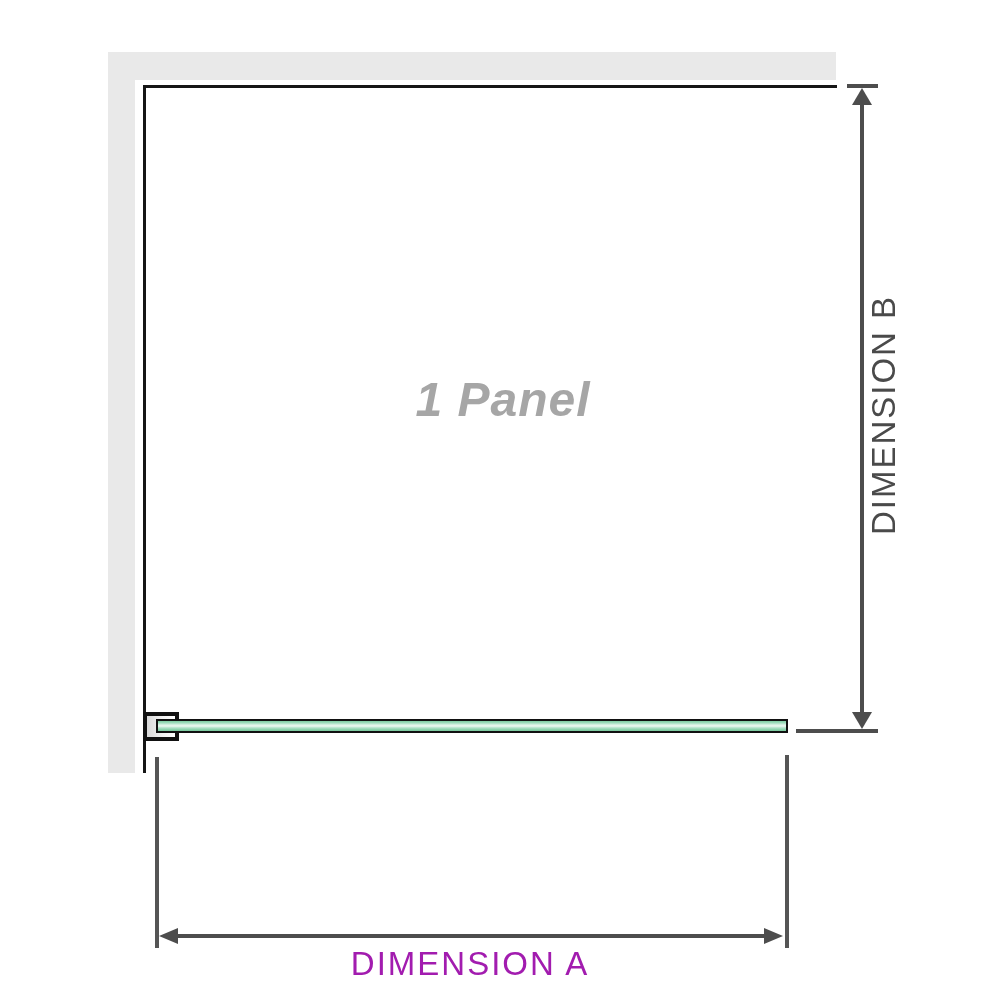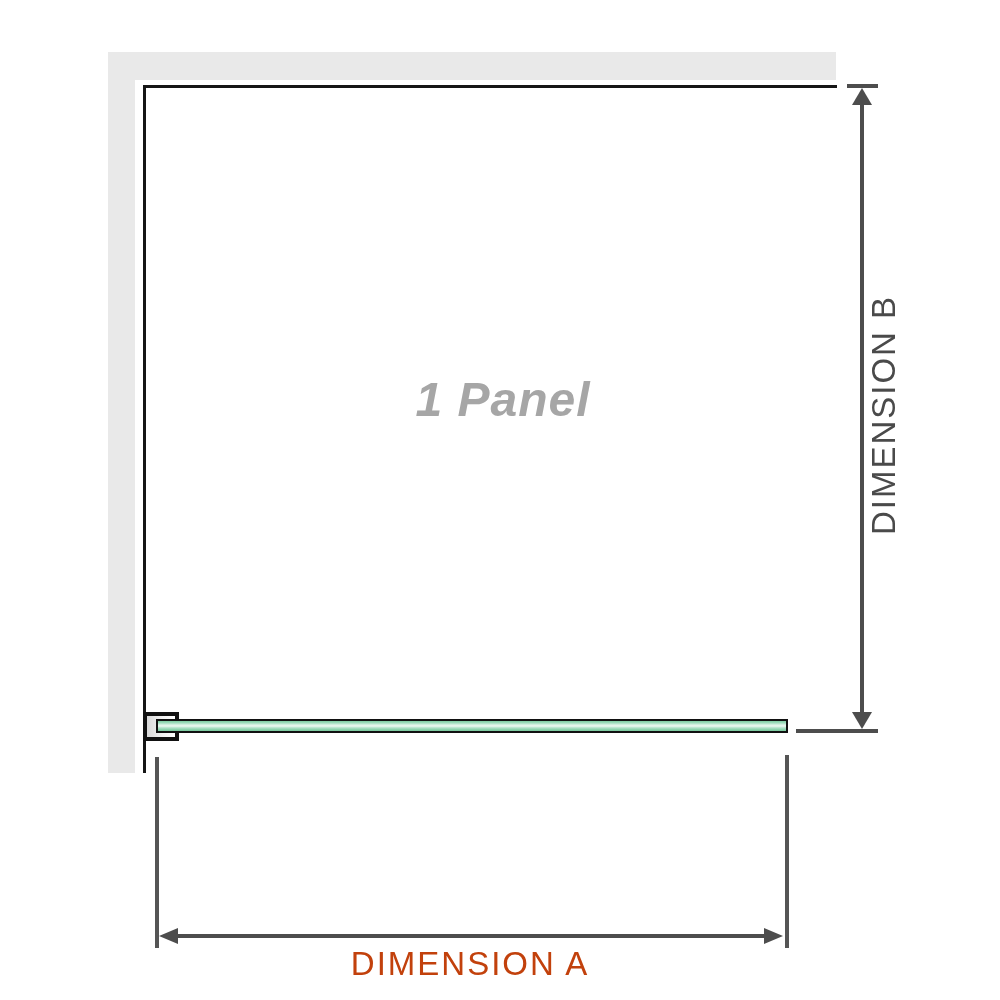--- a/index.html
+++ b/index.html
@@ -116,21 +116,21 @@
   .dima-arrow-left  { left: 159px; top: 928px; }
   .dima-arrow-right { left: 764px; top: 928px; }
   .dima-label {
     position: absolute;
     left: 470px; top: 964px;
     transform: translate(-50%, -50%);
     white-space: nowrap;
     font-size: 33px;
     font-weight: 300;
     letter-spacing: 2px;
-    color: #c2410c;
+    color: #a21caf;
   }
 
   
   .page-divider {
     position: absolute;
     left: 0; top: 989px;
     width: 1000px; height: 2px;
     background: #e8e6e2;
   }
 </style>

